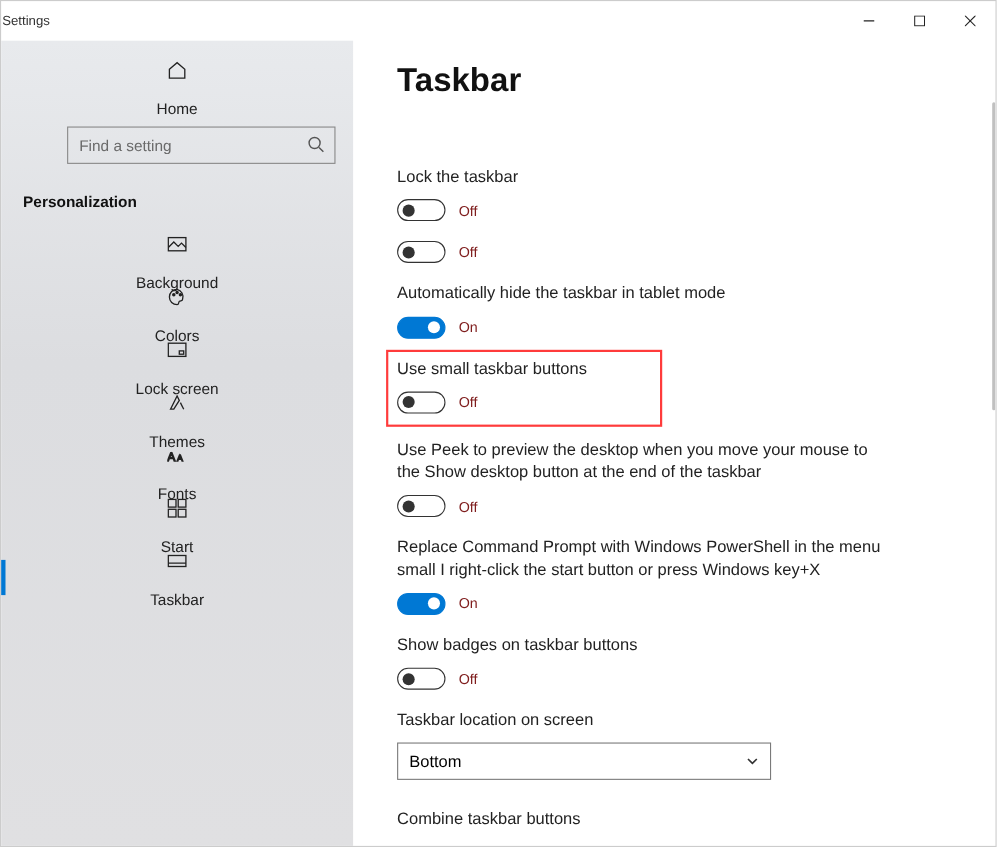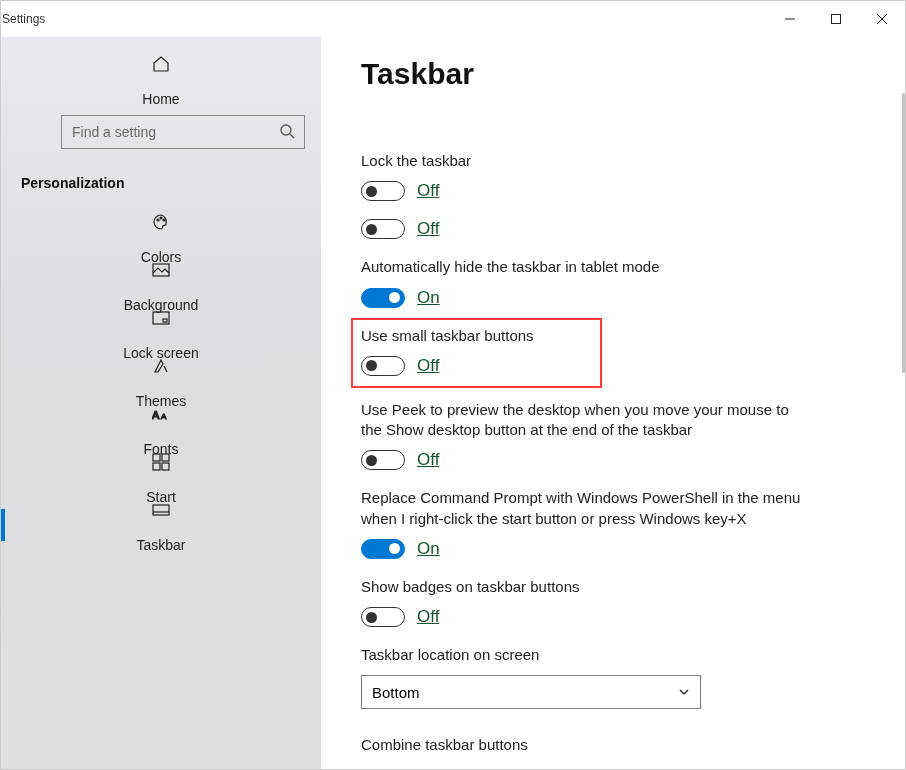--- a/index.html
+++ b/index.html
@@ -30,21 +30,21 @@
   .scrollbar .thumb { position: absolute; right: 0; top: 0; width: 3px; height: 280px; background: #c0c0c0; border-radius: 2px; }
   .page { padding: 0 40px 20px 40px; height: 100%; overflow: hidden; }
   .page-title { font-size: 30px; font-weight: 600; color: #111; margin: 20px 0 60px; }
   .opt { margin-bottom: 18px; }
   .opt .optlabel { font-size: 15px; color: #222; margin-bottom: 10px; line-height: 1.35; max-width: 440px;}
   .togglerow { display: flex; align-items: center; gap: 12px; }
   .toggle { width: 44px; height: 20px; border-radius: 10px; border: 1px solid #333; position: relative; cursor: pointer; background: #fff; }
   .toggle .knob { width: 11px; height: 11px; border-radius: 50%; background: #333; position: absolute; top: 3.5px; left: 4px; }
   .toggle.on { background: #0078d4; border-color: #0078d4; }
   .toggle.on .knob { background: #fff; left: auto; right: 4px; }
-  .togstate { font-size: 17px; color: #14532d; text-decoration: underline; }
+  .togstate { font-size: 13px; color: #7f1d1d; }
   .highlight { border: 2px solid #ff3b3b; padding: 6px 8px 10px; margin: -8px -10px 12px; width: 251px; }
   .highlight .opt { margin-bottom: 0; }
   .select { margin-top: 10px; width: 340px; height: 34px; border: 1px solid #7a7a7a; display: flex; align-items: center; justify-content: space-between; padding: 0 10px; font-size: 15px; cursor: pointer; }
   .select svg { width: 12px; height: 12px; stroke: #333; fill: none; stroke-width: 1.5; }
 </style>
 </head>
 <body>
 
 <div class="titlebar">
   <span class="label">Settings</span>
@@ -86,36 +86,36 @@
           <line x1="11" y1="11" x2="15" y2="15" stroke="#555" stroke-width="1.3"></line>
       </svg>
     </div>
 
     <div class="section-label">Personalization</div>
 
     <div class="navlist">
       <div class="nav-row">
         <span class="icon">
             <svg viewBox="0 0 18 18">
+              <rect x="1" y="3" width="16" height="12"></rect>
+              <path d="M1 12 L6 7 L10 11 L13 8 L17 12"></path>
+            </svg>
+          </span>
+        <span>Background</span>
+      </div>
+      <div class="nav-row">
+        <span class="icon">
+            <svg viewBox="0 0 18 18">
               <path d="M9 2a7 7 0 1 0 0 14c2 0 1-2 2-3s3 0 3-2a7 7 0 0 0-5-9z"></path>
               <circle cx="6" cy="7" r="1" fill="#222"></circle>
               <circle cx="9" cy="5" r="1" fill="#222"></circle>
               <circle cx="12" cy="7" r="1" fill="#222"></circle>
             </svg>
           </span>
         <span>Colors</span>
-      </div>
-      <div class="nav-row">
-        <span class="icon">
-            <svg viewBox="0 0 18 18">
-              <rect x="1" y="3" width="16" height="12"></rect>
-              <path d="M1 12 L6 7 L10 11 L13 8 L17 12"></path>
-            </svg>
-          </span>
-        <span>Background</span>
       </div>
       <div class="nav-row">
         <span class="icon">
             <svg viewBox="0 0 18 18">
               <rect x="1" y="3" width="16" height="12"></rect>
               <rect x="11" y="10" width="4" height="3"></rect>
             </svg>
           </span>
         <span>Lock screen</span>
       </div>
@@ -212,21 +212,21 @@
         <div class="optlabel">Use Peek to preview the desktop when you move your mouse to the Show desktop button at the end of the taskbar</div>
         <div class="togglerow">
           <div class="toggle">
               <div class="knob"></div>
             </div>
           <span class="togstate">Off</span>
         </div>
       </div>
 
       <div class="opt">
-        <div class="optlabel">Replace Command Prompt with Windows PowerShell in the menu when I right-click the start button or press Windows key+X</div>
+        <div class="optlabel">Replace Command Prompt with Windows PowerShell in the menu small I right-click the start button or press Windows key+X</div>
         <div class="togglerow">
           <div class="toggle on">
               <div class="knob"></div>
             </div>
           <span class="togstate">On</span>
         </div>
       </div>
 
       <div class="opt">
         <div class="optlabel">Show badges on taskbar buttons</div>

